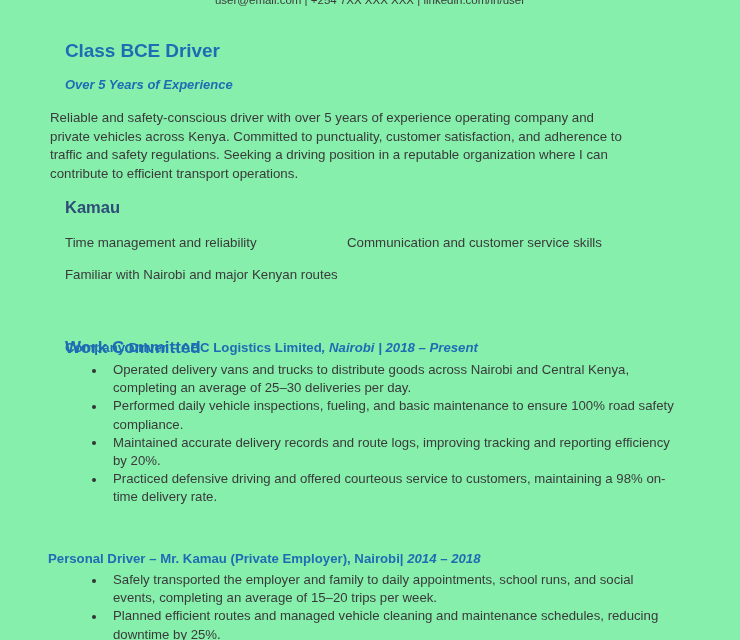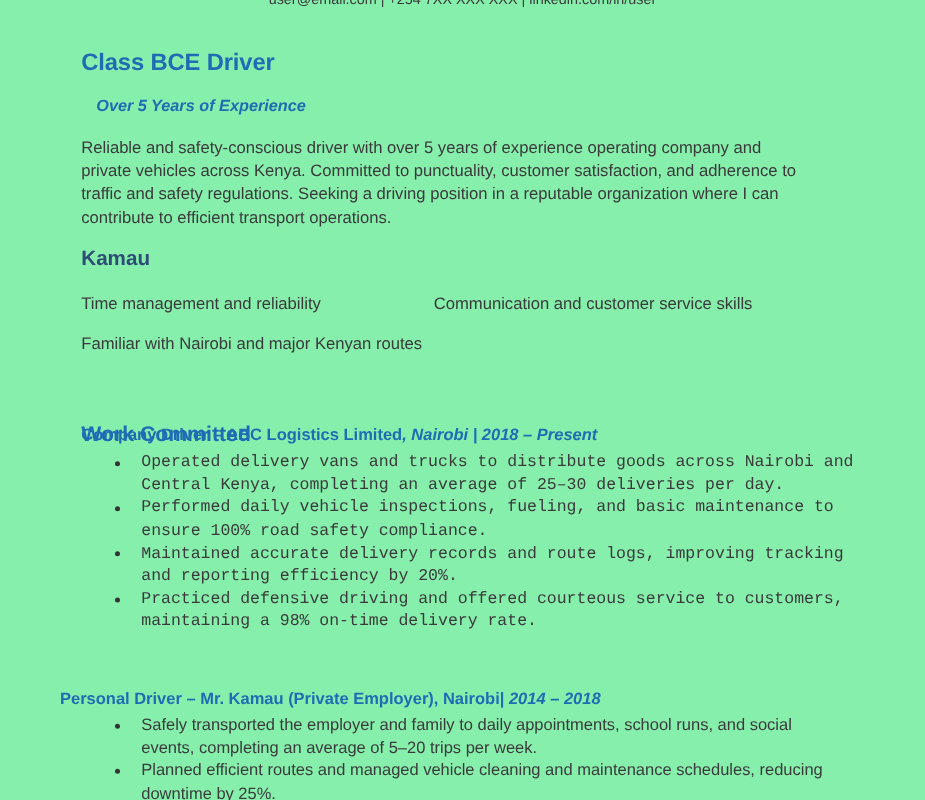--- a/index.html
+++ b/index.html
@@ -60,27 +60,26 @@
     letter-spacing: -0.1px;
   }
   .subheadline {
     position: absolute;
     left: 65px;
     top: 77px;
     font-size: 13px;
     font-weight: bold;
     font-style: italic;
     color: #1f6cb4;
-    margin-left: 12px;
   }
 
   
   .summary {
     position: absolute;
-    left: 65px;
+    left: 50px;
     top: 109px;
     width: 585px;
     font-size: 13.3px;
     line-height: 18.7px;
     color: #3a3a3a;
   }
 
   
   .section-heading {
     position: absolute;
@@ -155,21 +154,21 @@
     left: 27px;
     top: 7.5px;
     width: 4px;
     height: 4px;
     border-radius: 50%;
     background: #333333;
   }
   .bullet-text { display: inline; }
 
   #job-0 { left: 65px; top: 340px; }
-  #job-0 .bullets { margin-top: 6px; font-family: Liberation Mono, monospace; }
+  #job-0 .bullets { margin-top: 6px; }
   #job-1 { left: 48px; top: 551px; }
   #job-1 .bullets { margin-top: 5px; }
   #job-1 .bullets li { padding-left: 65px; }
   #job-1 .bullets li::before { left: 44px; }
 </style>
 </head>
 <body>
 
 <div class="page">
 
@@ -210,19 +209,19 @@
         <li><span class="bullet-text">Maintained accurate delivery records and route logs, improving tracking and reporting efficiency by 20%.</span></li>
         <li><span class="bullet-text">Practiced defensive driving and offered courteous service to customers, maintaining a 98% on-time delivery rate.</span></li>
       </ul>
     </div>
 
     <div class="job" id="job-1">
       <div class="job-heading">
         <span>Personal Driver – Mr. Kamau (Private Employer), Nairobi|</span><span class="meta"> 2014 – 2018</span>
       </div>
       <ul class="bullets">
-        <li><span class="bullet-text">Safely transported the employer and family to daily appointments, school runs, and social events, completing an average of 5–20 trips per week.</span></li>
+        <li><span class="bullet-text">Safely transported the employer and family to daily appointments, school runs, and social events, completing an average of 15–20 trips per week.</span></li>
         <li><span class="bullet-text">Planned efficient routes and managed vehicle cleaning and maintenance schedules, reducing downtime by 25%.</span></li>
       </ul>
     </div>
 
   </div>
 </div>
 
 </body></html>

